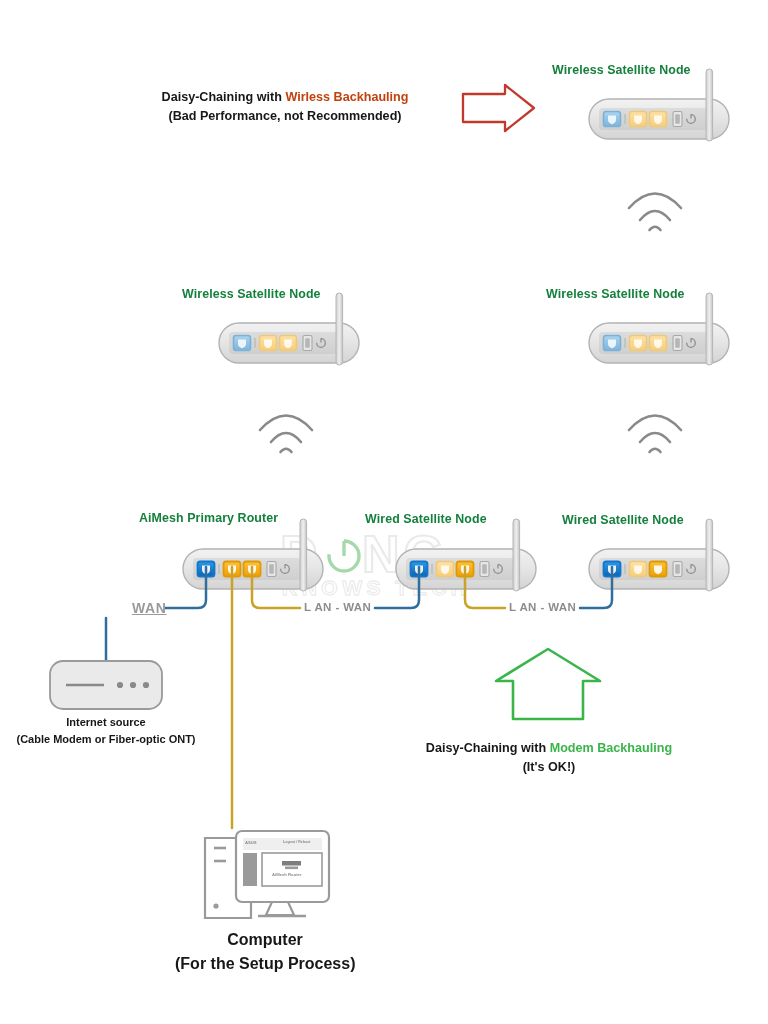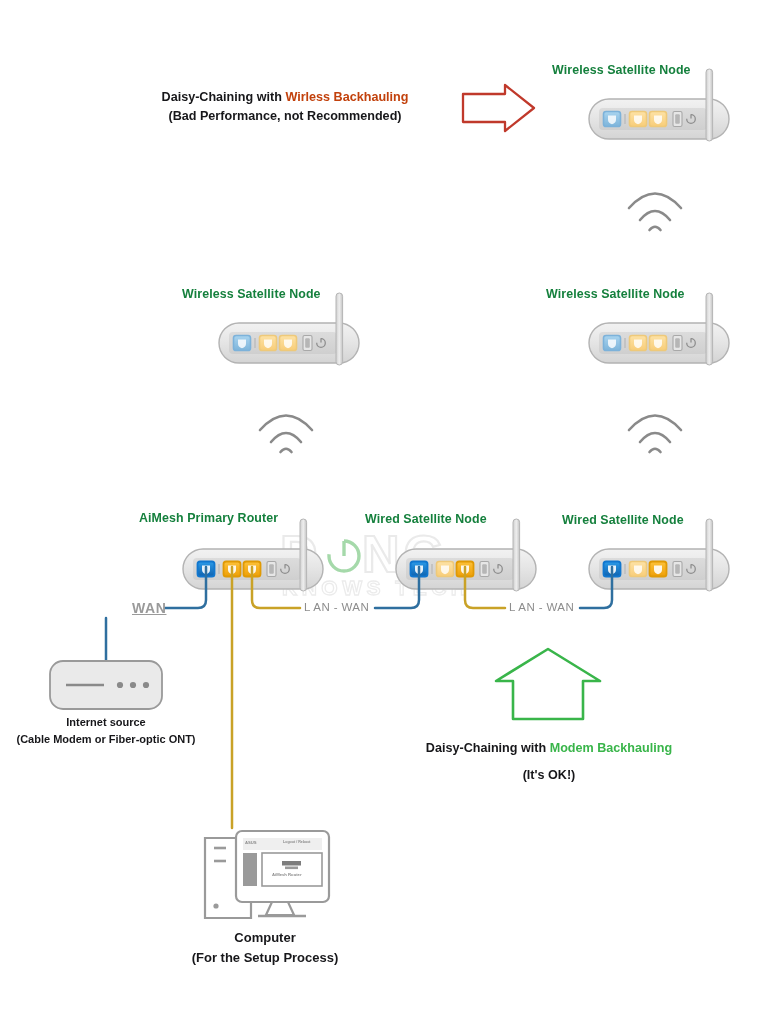--- a/index.html
+++ b/index.html
@@ -42,21 +42,21 @@
     font-weight: bold;
     color: #17171a;
     line-height: 1.5;
     white-space: nowrap;
   }
   .cap-red { color: #c2410c; }
   .cap-green { color: #39b54a; }
   .cable-lbl {
     position: absolute;
     font-size: 11.5px;
-    font-weight: normal;
+    font-weight: bold;
     color: #8d8d8d;
     letter-spacing: 0.4px;
     white-space: nowrap;
   }
   .wan-lbl {
     position: absolute;
     font-size: 14px;
     font-weight: bold;
     color: #9a9a9a;
     letter-spacing: 0.6px;
@@ -273,35 +273,35 @@
 
   <div class="lbl lbl-node" style="left:562px; top:512px;">Wired Satellite Node</div>
 
   <div class="cap-block" style="left:155px; top:88px; width:260px; font-size:12.6px;">
     <div><span>Daisy-Chaining with </span><span class="cap-red">Wirless Backhauling</span></div>
     <div>(Bad Performance, not Recommended)</div>
   </div>
 
   <div class="cap-block" style="left:418px; top:739px; width:262px; font-size:12.6px;">
     <div><span>Daisy-Chaining with </span><span class="cap-green">Modem Backhauling</span></div>
-    <div style="margin-top:8px;">(It's OK!)</div>
+    <div style="">(It's OK!)</div>
   </div>
 
   <div class="wan-lbl" style="left:132px; top:600px;">WAN</div>
 
   <div class="cable-lbl" style="left:304px; top:601px;">L AN - WAN</div>
 
   <div class="cable-lbl" style="left:509px; top:601px;">L AN - WAN</div>
 
   <div class="cap-block" style="left:6px; top:714px; width:200px; font-size:11px;">
     <div>Internet source</div>
     <div>(Cable Modem or Fiber-optic ONT)</div>
   </div>
 
-  <div class="cap-block" style="left:175px; top:928px; width:180px; font-size:13px;">
+  <div class="cap-block" style="left:175px; top:928px; width:180px; font-size:16px;">
     <div>Computer</div>
     <div>(For the Setup Process)</div>
   </div>
 
   <div class="screen-txt" style="left:245px; top:840px; font-size:4.2px;">ASUS</div>
   <div class="screen-txt" style="left:283px; top:840px; font-size:3.6px;">Logout / Reboot</div>
   <div class="screen-txt" style="left:272px; top:872px; font-size:4.2px;">AiMesh Router</div>
 
 </div>
 

